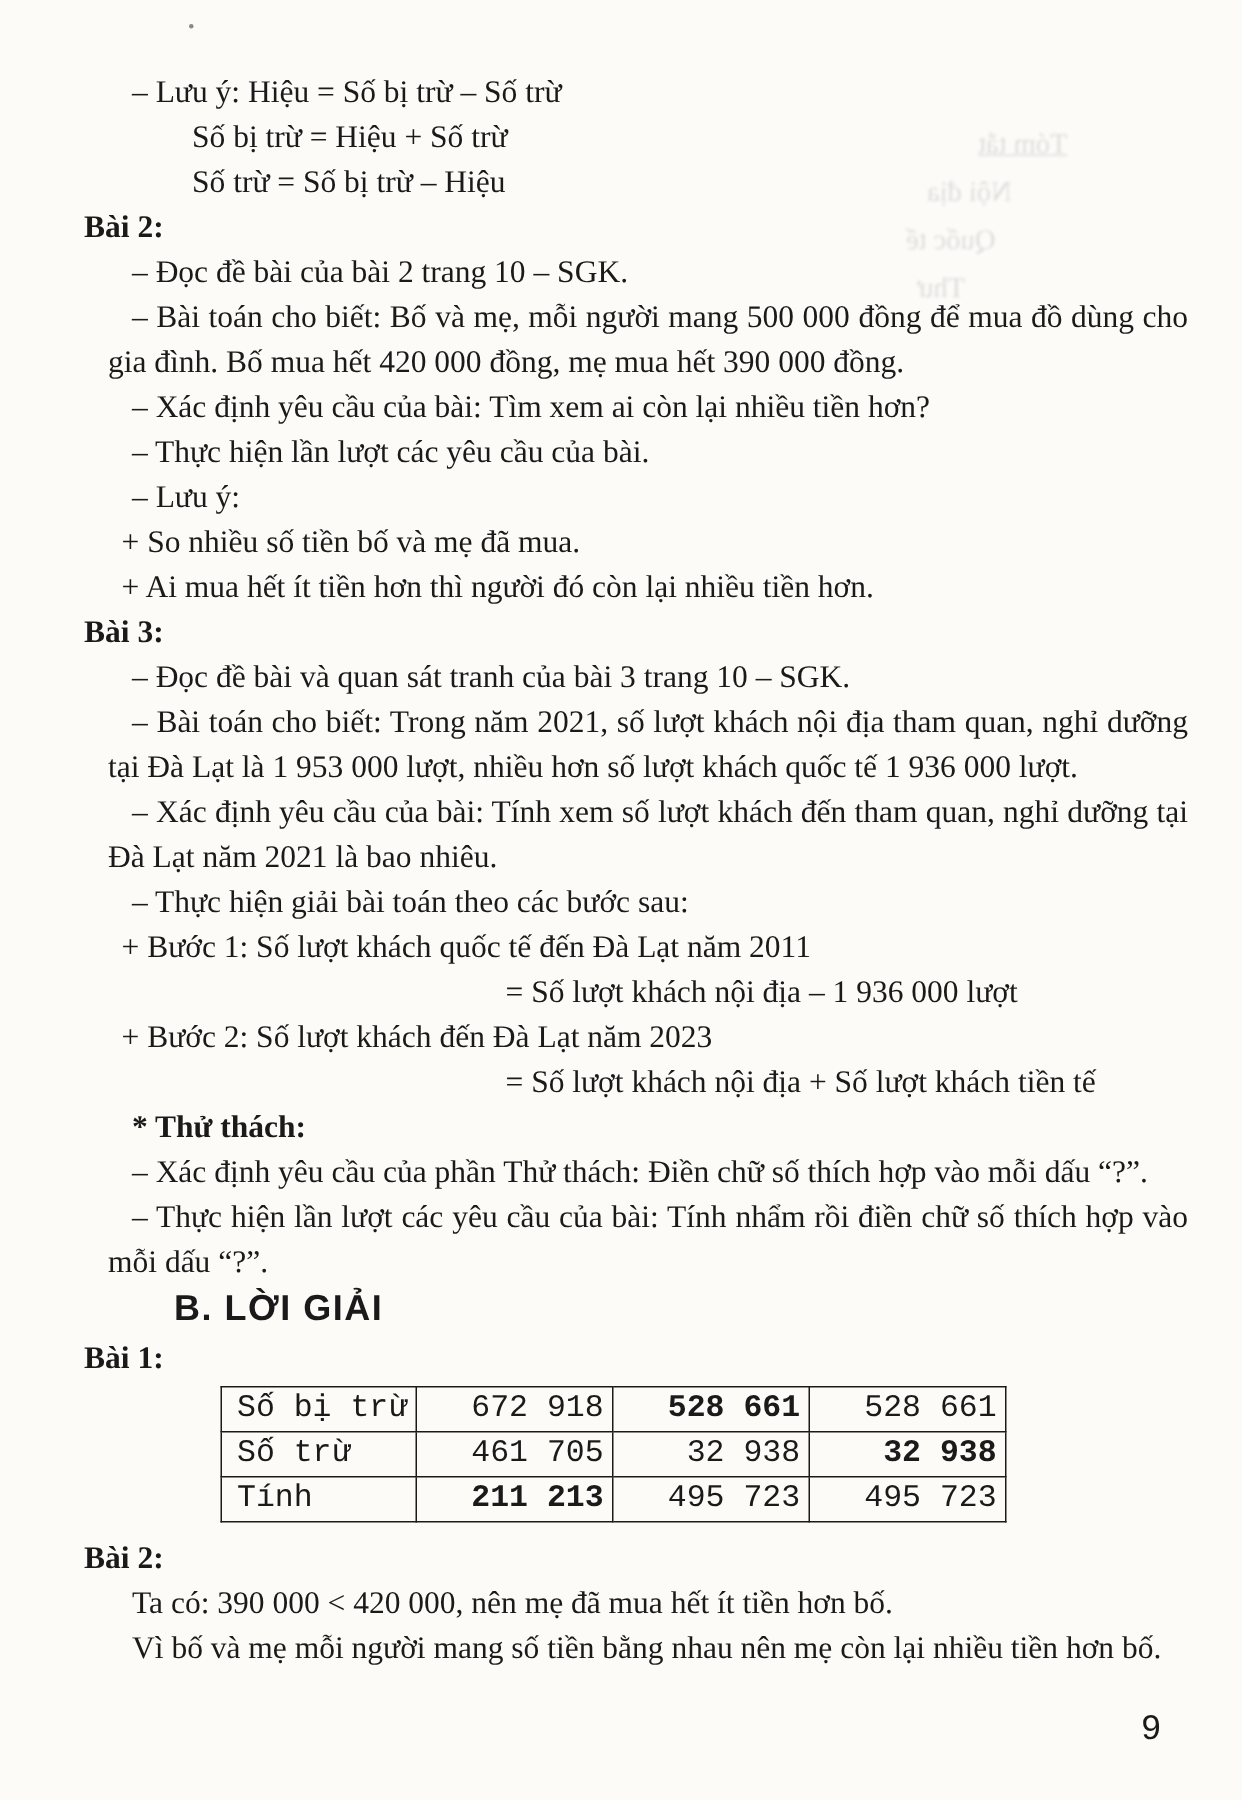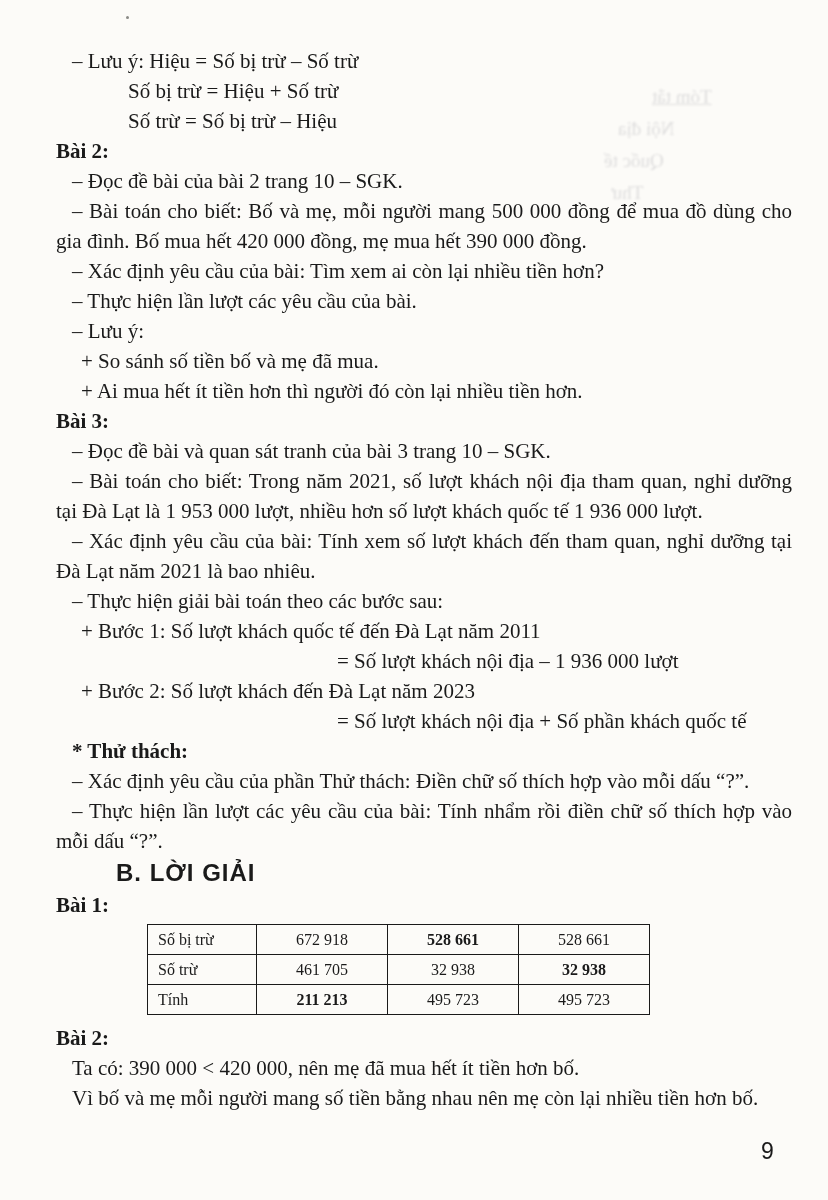--- a/index.html
+++ b/index.html
@@ -17,44 +17,45 @@
     overflow:hidden;
     box-sizing:border-box;
     padding:46px 36px 0 56px;
   }
   .t{
     font-size:21px;
     line-height:30px;
     margin:0;
     color:#1a1a1a;
   }
-  .ind{text-indent:16px;}
+  .ind{text-indent:16px;margin-left:16px;}
   .plus{padding-left:25px;}
   .formula{padding-left:72px;}
   .eq{padding-left:281px;}
   .bold{font-weight:700;}
   .just{text-align:justify;}
   .sol-heading{
     font-family:"Liberation Sans", sans-serif;
     font-weight:700;
     font-size:24px;
     line-height:34px;
     letter-spacing:1px;
     margin:0 0 0 60px;
   }
   table.answers{
     border-collapse:collapse;
     margin:4px 0 0 91px;
-    font-size:16px;
+    font-size:21px;
+    font-family:Liberation Mono, monospace;
   }
   table.answers td{
     border:1.7px solid #1a1a1a;
     height:29px;
     padding:0 6px;
-    text-align:center;
+    text-align:right;
     white-space:nowrap;
   }
   table.answers td.lbl{
     width:92px;
     text-align:left;
     padding-left:10px;
   }
   table.answers td.v{width:118px;}
   table.answers td.b{font-weight:700;}
   .gap-m{margin-top:8px;}
@@ -100,32 +101,32 @@
   <p class="t ind">– Lưu ý: Hiệu = Số bị trừ – Số trừ</p>
   <p class="t formula">Số bị trừ = Hiệu + Số trừ</p>
   <p class="t formula">Số trừ = Số bị trừ – Hiệu</p>
 
   <p class="t bold">Bài 2:</p>
   <p class="t ind">– Đọc đề bài của bài 2 trang 10 – SGK.</p>
   <p class="t ind just">– Bài toán cho biết: Bố và mẹ, mỗi người mang 500&nbsp;000 đồng để mua đồ dùng cho gia đình. Bố mua hết 420&nbsp;000 đồng, mẹ mua hết 390&nbsp;000 đồng.</p>
   <p class="t ind">– Xác định yêu cầu của bài: Tìm xem ai còn lại nhiều tiền hơn?</p>
   <p class="t ind">– Thực hiện lần lượt các yêu cầu của bài.</p>
   <p class="t ind">– Lưu ý:</p>
-  <p class="t plus">+ So sánh số tiền bố và mẹ đã mua.</p>
+  <p class="t plus">+ So nhiều số tiền bố và mẹ đã mua.</p>
   <p class="t plus">+ Ai mua hết ít tiền hơn thì người đó còn lại nhiều tiền hơn.</p>
 
   <p class="t bold">Bài 3:</p>
   <p class="t ind">– Đọc đề bài và quan sát tranh của bài 3 trang 10 – SGK.</p>
   <p class="t ind just">– Bài toán cho biết: Trong năm 2021, số lượt khách nội địa tham quan, nghỉ dưỡng tại Đà Lạt là 1&nbsp;953&nbsp;000 lượt, nhiều hơn số lượt khách quốc tế 1&nbsp;936&nbsp;000 lượt.</p>
   <p class="t ind just">– Xác định yêu cầu của bài: Tính xem số lượt khách đến tham quan, nghỉ dưỡng tại Đà Lạt năm 2021 là bao nhiêu.</p>
   <p class="t ind">– Thực hiện giải bài toán theo các bước sau:</p>
   <p class="t plus">+ Bước 1: Số lượt khách quốc tế đến Đà Lạt năm 2011</p>
   <p class="t eq">= Số lượt khách nội địa – 1&nbsp;936&nbsp;000 lượt</p>
   <p class="t plus">+ Bước 2: Số lượt khách đến Đà Lạt năm 2023</p>
-  <p class="t eq">= Số lượt khách nội địa + Số phần khách quốc tế</p>
+  <p class="t eq">= Số lượt khách nội địa + Số lượt khách tiền tế</p>
 
   <p class="t bold ind">* Thử thách:</p>
   <p class="t ind">– Xác định yêu cầu của phần Thử thách: Điền chữ số thích hợp vào mỗi dấu “?”.</p>
   <p class="t ind just">– Thực hiện lần lượt các yêu cầu của bài: Tính nhẩm rồi điền chữ số thích hợp vào mỗi dấu “?”.</p>
 
   <div class="sol-heading">B. LỜI GIẢI</div>
   <p class="t bold">Bài 1:</p>
 
   <table class="answers">
     <tbody>

